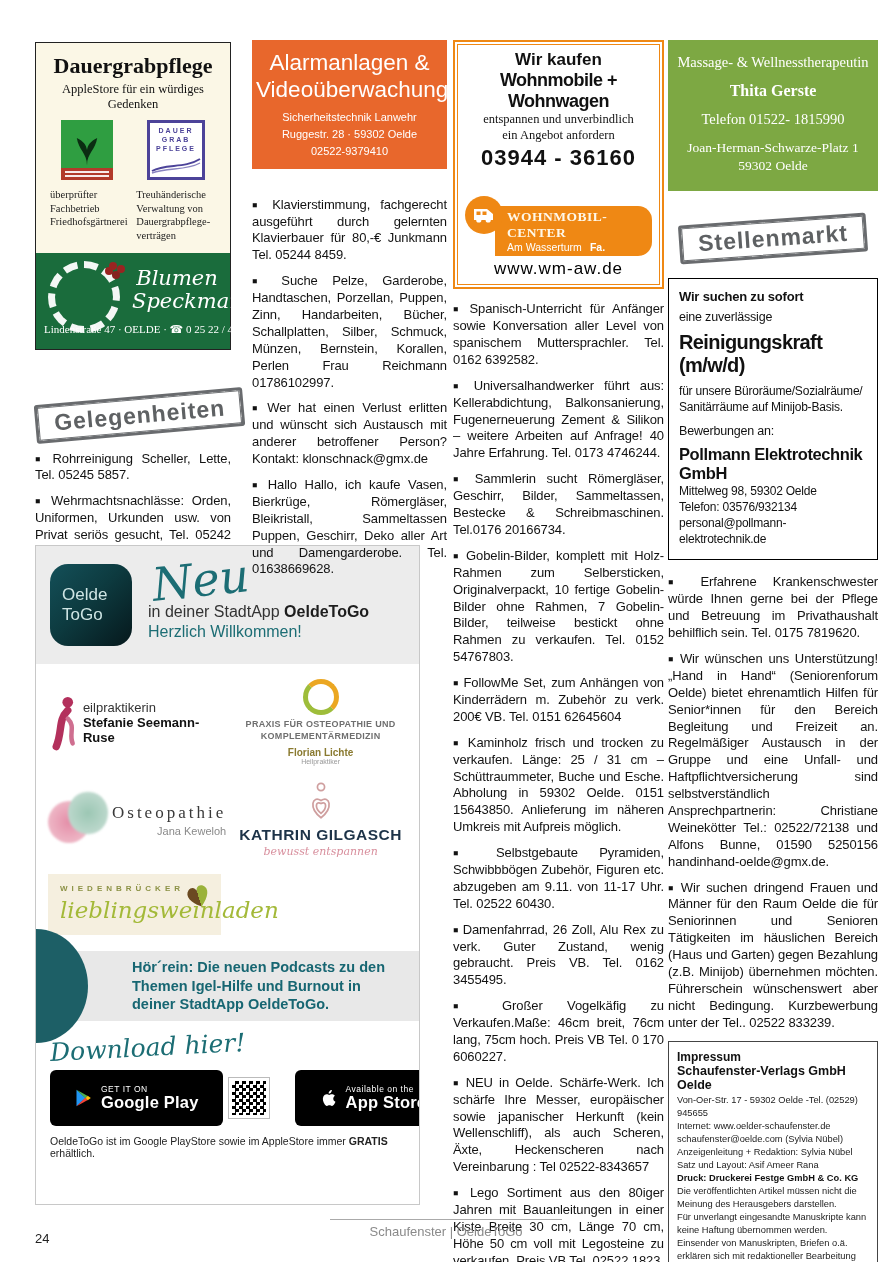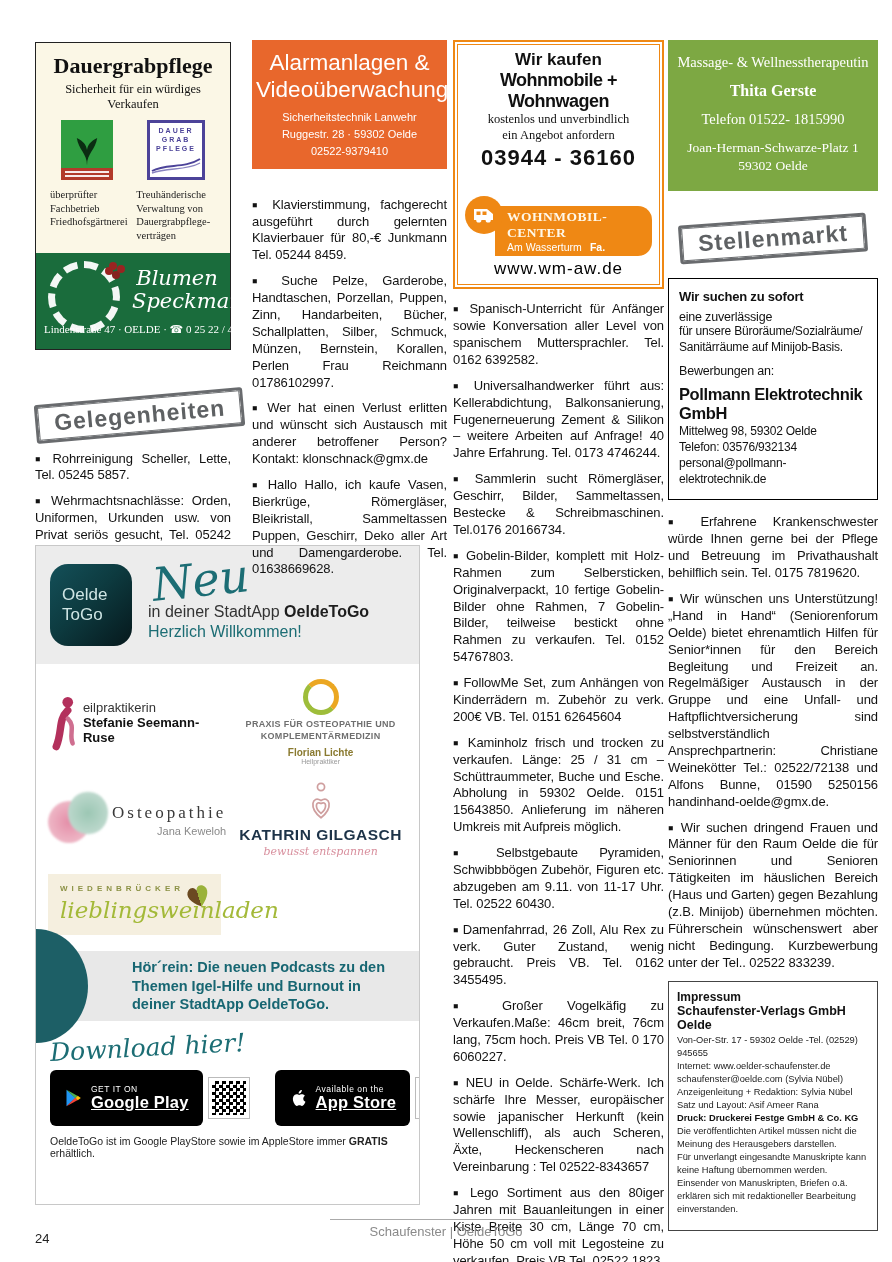--- a/index.html
+++ b/index.html
@@ -68,24 +68,24 @@
   .wein{margin:6px 12px 0;width:173px;background:#f5efdf;padding:10px 12px 12px;position:relative;box-sizing:border-box;}
   .wein .w1{font-size:8px;letter-spacing:4px;color:#8c9246;font-weight:bold;}
   .wein .w2{font-family:"DejaVu Serif",serif;font-style:italic;font-size:23px;color:#a3b938;margin-top:4px;white-space:nowrap;}
   .wein svg{position:absolute;right:8px;top:6px;}
   .pod{background:#e8e8e8;margin-top:16px;height:70px;position:relative;display:flex;align-items:center;}
   .pod-blob{position:absolute;left:-52px;top:-22px;width:104px;height:114px;background:#1d5f66;border-radius:50%;}
   .pod-txt{margin-left:96px;margin-right:12px;font-weight:bold;font-size:14.5px;color:#176672;line-height:1.3;}
   .dl{padding:12px 14px 0;}
   .dl-script{font-family:"DejaVu Serif",serif;font-style:italic;font-size:25px;color:#1c6d74;transform:rotate(-3deg);display:inline-block;}
   .badges{display:flex;align-items:center;gap:6px;margin-top:8px;}
-  .badge{background:#000;border-radius:6px;color:#fff;display:flex;align-items:center;gap:7px;padding:5px 14px;height:56px;box-sizing:border-box;flex:none;cursor:pointer;}
+  .badge{background:#000;border-radius:6px;color:#fff;display:flex;align-items:center;gap:7px;padding:5px 24px;height:56px;box-sizing:border-box;flex:none;cursor:pointer;}
   .badge .bt{line-height:1.05;}
   .badge .s{font-size:8.5px;letter-spacing:.5px;}
-  .badge .b{font-size:16.5px;font-weight:bold;letter-spacing:.2px;text-decoration:underline;}
+  .badge .b{font-size:16.5px;font-weight:bold;letter-spacing:.2px;}
   .qr{width:40px;height:40px;background:conic-gradient(#000 25%,#fff 0 50%,#000 0 75%,#fff 0);background-size:7px 7px;border:3px solid #fff;outline:1px solid #bbb;box-sizing:border-box;flex:none;}
   .spacer{width:14px;flex:none;}
   .dl-cap{font-size:10.5px;color:#222;margin-top:9px;}
   
   .alarm{background:#e8672c;color:#fff;text-align:center;padding:10px 4px 10px;width:100%;box-sizing:border-box;}
   .alarm .t{font-size:22.5px;line-height:1.18;}
   .alarm .s{font-size:11px;margin-top:2px;line-height:1.35;}
   .alarm .s1{margin-top:7px;}
   
   .wm{border:2px solid #ef8814;position:relative;padding:8px 6px 8px;text-align:center;box-sizing:border-box;background:#fff;}
@@ -130,21 +130,21 @@
   .foot-brand{left:0;top:1224px;width:100%;text-align:center;font-size:13px;color:#8a8a8a;}
   .foot-num{left:35px;top:1231px;font-size:13px;color:#222;}
 </style>
 </head>
 <body>
 
 <div id="col1" class="abs">
   <div class="grave">
     <div class="grave-top">
       <div class="grave-title">Dauergrabpflege</div>
-      <div class="grave-sub">Sicherheit für ein würdiges Verkaufen</div>
+      <div class="grave-sub">AppleStore für ein würdiges Gedenken</div>
       <div class="grave-logos">
         <div class="leafbadge">
           <svg width="34" height="38" viewBox="0 0 40 44">
               <path d="M20 40 C20 26 10 22 8 8 C16 12 19 16 20 22 C21 16 24 12 32 8 C30 22 20 26 20 40z" fill="#0b2d12"></path>
             </svg>
           <span class="strip">
               <i></i>
               <i></i>
             </span>
         </div>
@@ -300,21 +300,21 @@
     <p class="ad">Suche Pelze, Garderobe, Handtaschen, Porzellan, Puppen, Zinn, Handarbeiten, Bücher, Schallplatten, Silber, Schmuck, Münzen, Bernstein, Korallen, Perlen Frau Reichmann 01786102997.</p>
     <p class="ad">Wer hat einen Verlust erlitten und wünscht sich Austausch mit anderer betroffener Person? Kontakt: klonschnack@gmx.de</p>
     <p class="ad">Hallo Hallo, ich kaufe Vasen, Bierkrüge, Römergläser, Bleikristall, Sammeltassen Puppen, Geschirr, Deko aller Art und Damengarderobe. Tel. 01638669628.</p>
   </div>
 </div>
 
 <div id="col3" class="abs">
   <div class="wm">
     <div class="t1">Wir kaufen</div>
     <div class="t2">Wohnmobile + Wohnwagen</div>
-    <div class="t3"><span>kostenlos und unverbindlich</span><br><span>ein Angebot anfordern</span></div>
+    <div class="t3"><span>entspannen und unverbindlich</span><br><span>ein Angebot anfordern</span></div>
     <div class="ph">03944 - 36160</div>
     <div class="wm-logo">
       <div class="wm-circ">
         <svg width="24" height="20" viewBox="0 0 24 20">
             <path fill="#fff" d="M2 4h13l6 5v6h-2.2a2.6 2.6 0 0 1-5.2 0H9.4a2.6 2.6 0 0 1-5.2 0H2z"></path>
             <rect x="4.5" y="6.5" width="4" height="3.5" fill="#ef8814"></rect>
             <rect x="10.5" y="6.5" width="4" height="3.5" fill="#ef8814"></rect>
           </svg>
       </div>
       <div class="wm-pill">
@@ -353,20 +353,21 @@
     <div class="ad2"><span>Joan-Herman-Schwarze-Platz 1</span><br><span>59302 Oelde</span></div>
   </div>
 
   <div class="stampwrap" style="margin-top:28px;">
     <span class="stamp rot-r">Stellenmarkt</span>
   </div>
 
   <div class="job" style="margin-top:20px;">
     <div class="b1">Wir suchen zu sofort</div>
     <div class="n1">eine zuverlässige</div>
+    <div class="big">Reinigungskraft (m/w/d)</div>
     <div class="sm">für unsere Büroräume/Sozialräume/ Sanitärräume auf Minijob-Basis.</div>
     <div class="bw">Bewerbungen an:</div>
     <div class="co">Pollmann Elektrotechnik GmbH</div>
     <div class="ci">Mittelweg 98, 59302 Oelde</div>
     <div class="ci">Telefon: 03576/932134</div>
     <div class="ci">personal@pollmann-elektrotechnik.de</div>
   </div>
 
   <div style="margin-top:14px;">
     <p class="ad">Erfahrene Krankenschwester würde Ihnen gerne bei der Pflege und Betreuung im Privathaushalt behilflich sein. Tel. 0175 7819620.</p>

